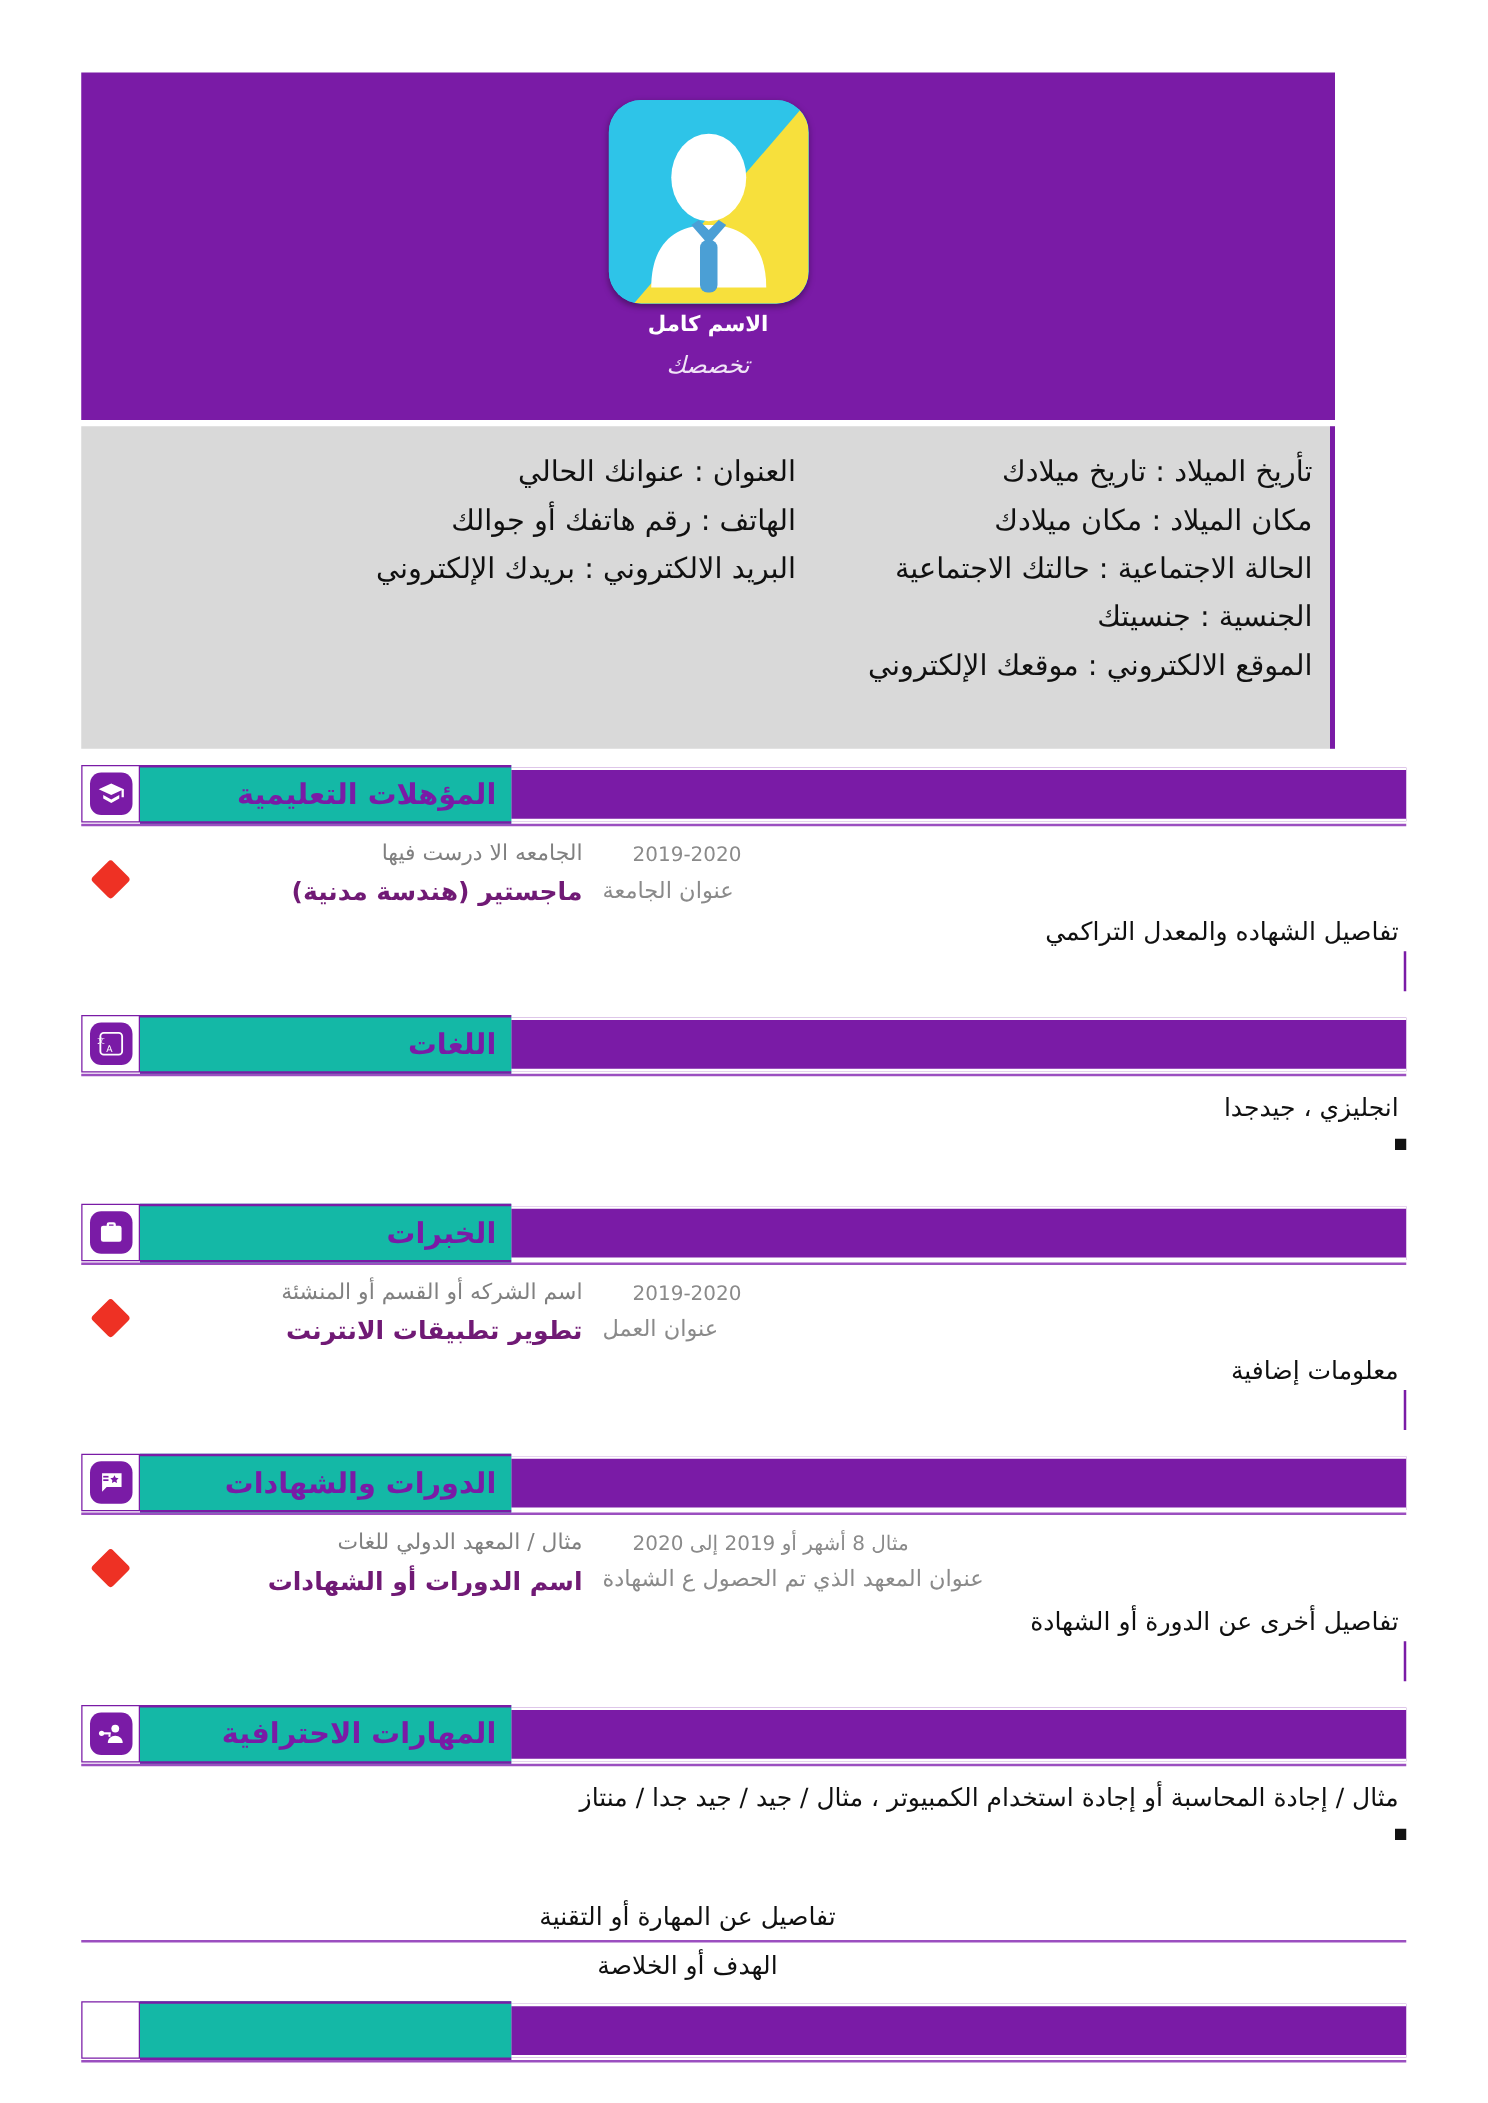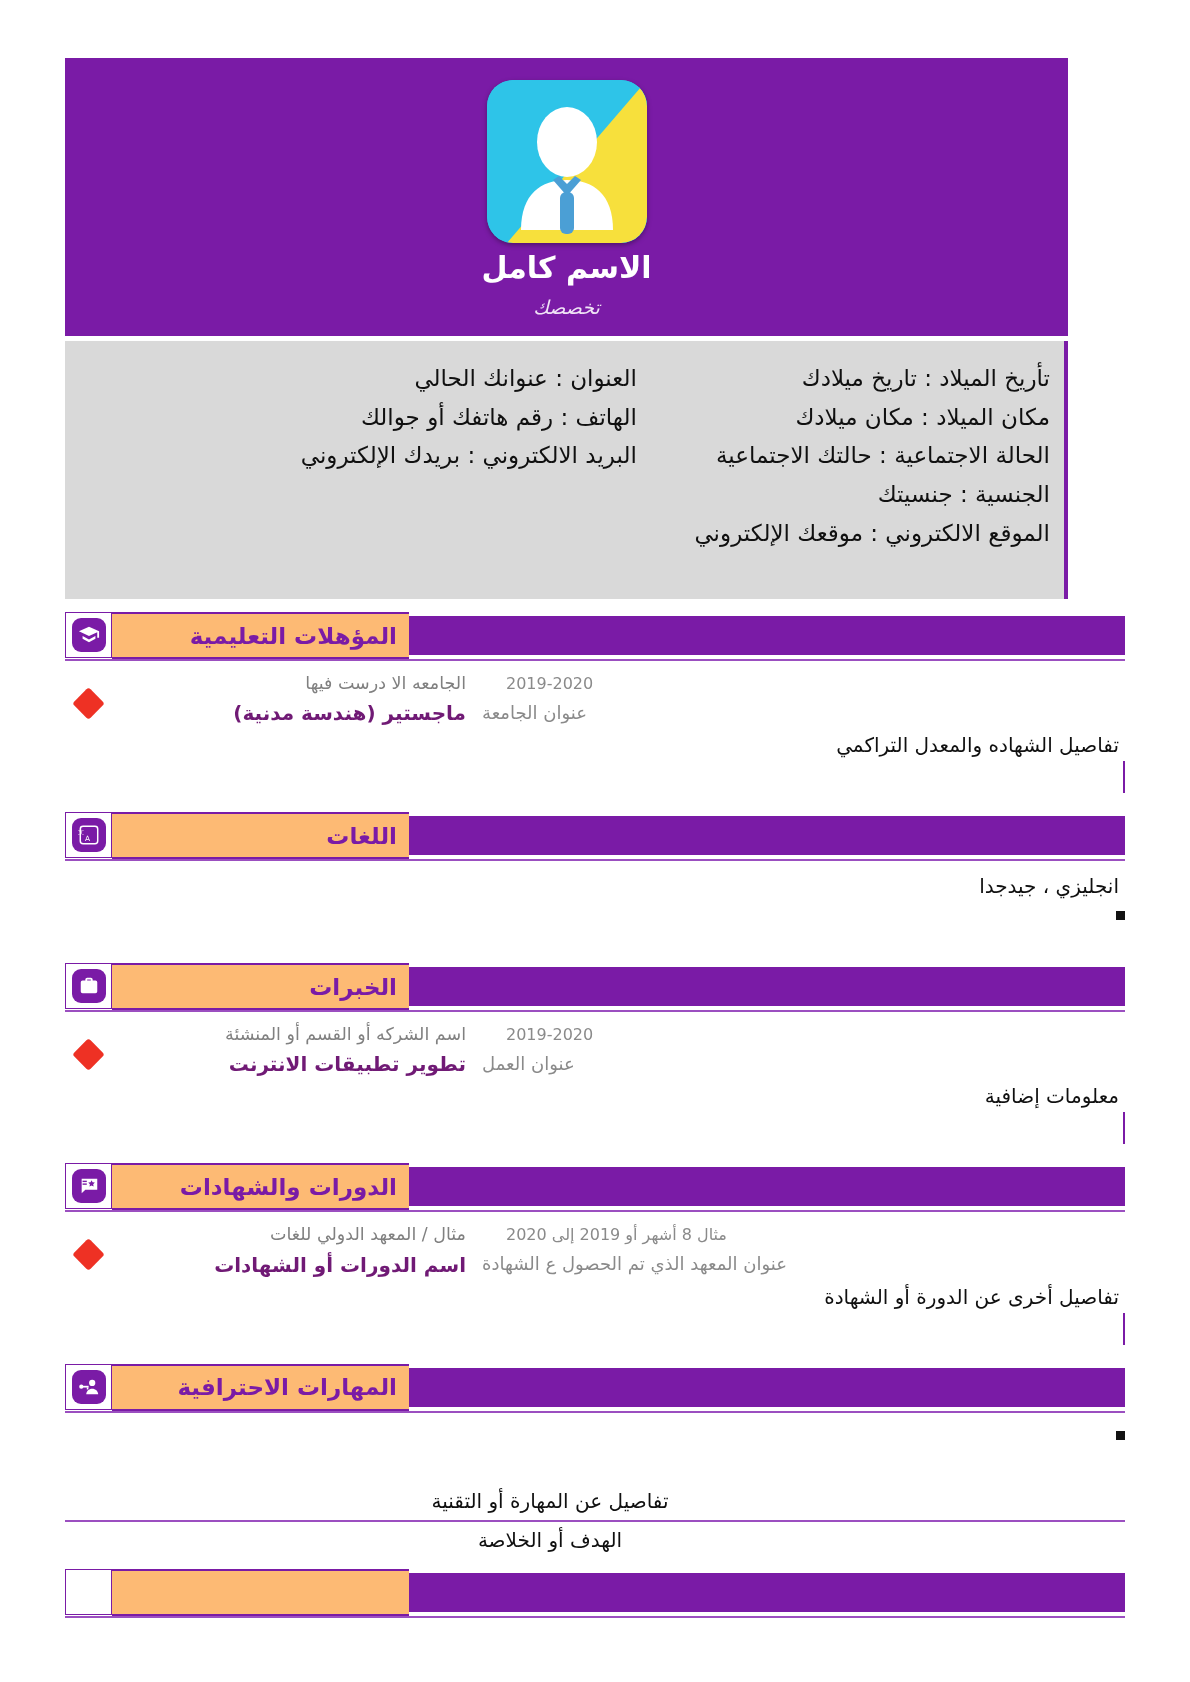--- a/index.html
+++ b/index.html
@@ -31,21 +31,21 @@
     width:160px; height:163px;
     border-radius:26px;
     position:relative;
     overflow:hidden;
     box-shadow:0 2px 5px rgba(0,0,0,.35);
     background:#2ec4e8;
   }
   .avatar svg{display:block;width:100%;height:100%;}
   .full-name{
     color:#ffffff;
-    font-size:30px;
+    font-size:17px;
     font-weight:bold;
     margin-top:7px;
     letter-spacing:.5px;
   }
   .specialty{
     color:#f0e4f6;
     font-size:19px;
     font-style:italic;
     margin-top:11px;
   }
@@ -101,21 +101,21 @@
     width:34px;height:34px;
     background:#7A1BA6;
     border-radius:9px;
     display:flex;align-items:center;justify-content:center;
   }
   .sec-icon .badge svg{display:block;}
   .sec-title-box{
     flex:0 0 297px;
     border-top:2px solid #7A1BA6;
     border-bottom:2px solid #7A1BA6;
-    background:#fdba74;
+    background:#14b8a6;
     display:flex; align-items:center;
     justify-content:flex-start;
     padding-right:12px;
     box-sizing:border-box;
   }
   .sec-title{
     color:#7A1BA6;
     font-size:23px;
     font-weight:600;
     white-space:nowrap;
@@ -442,20 +442,21 @@
             <circle cx="3.6" cy="11.6" r="2.3"></circle>
             <rect x="5.2" y="10.7" width="6.4" height="1.9"></rect>
             <rect x="9.6" y="12.4" width="1.7" height="2.3"></rect>
           </svg>
         </span>
       </div>
     </div>
     <div class="sec-underline"></div>
 
     <div class="bullet-row">
+      <div class="bullet-text">مثال / إجادة المحاسبة أو إجادة استخدام الكمبيوتر ، مثال / جيد / جيد جدا / منتاز</div>
       <div class="bullet-col">
           <span class="bsq"></span>
         </div>
     </div>
     <div class="plain-line c2">تفاصيل عن المهارة أو التقنية</div>
 
     <div class="sec-underline"></div>
 
     <div class="plain-line c2">الهدف أو الخلاصة</div>
 

